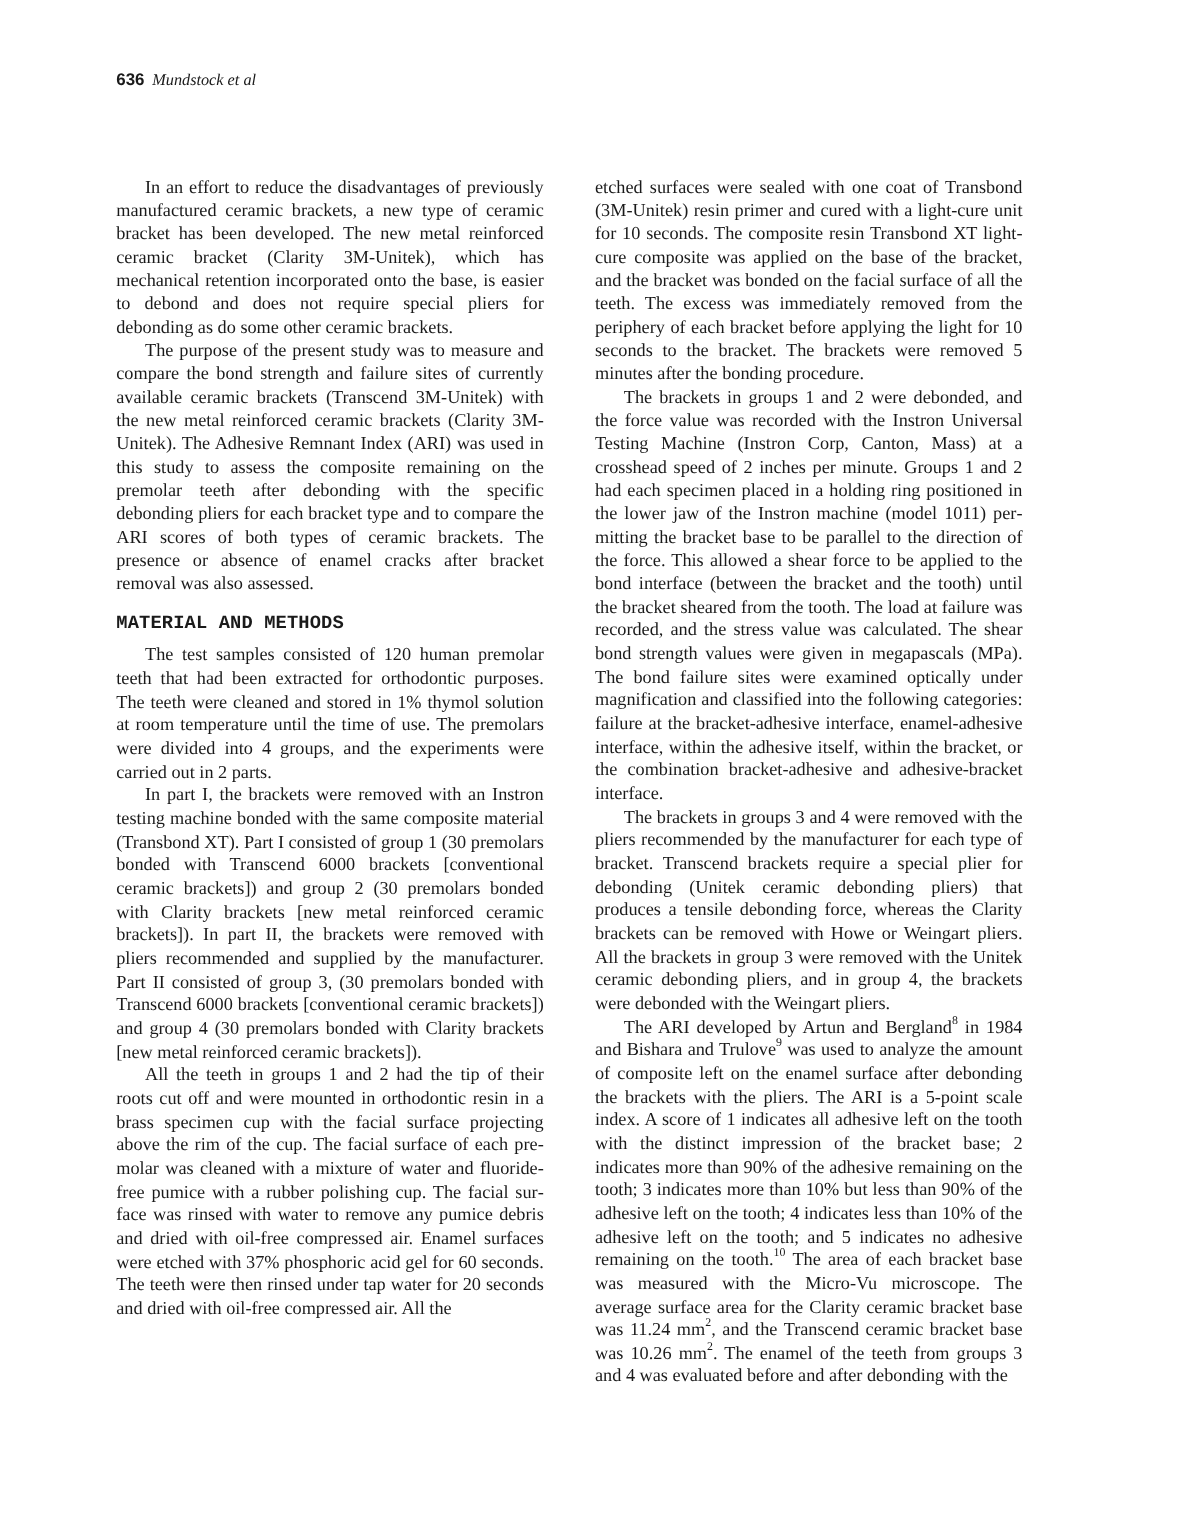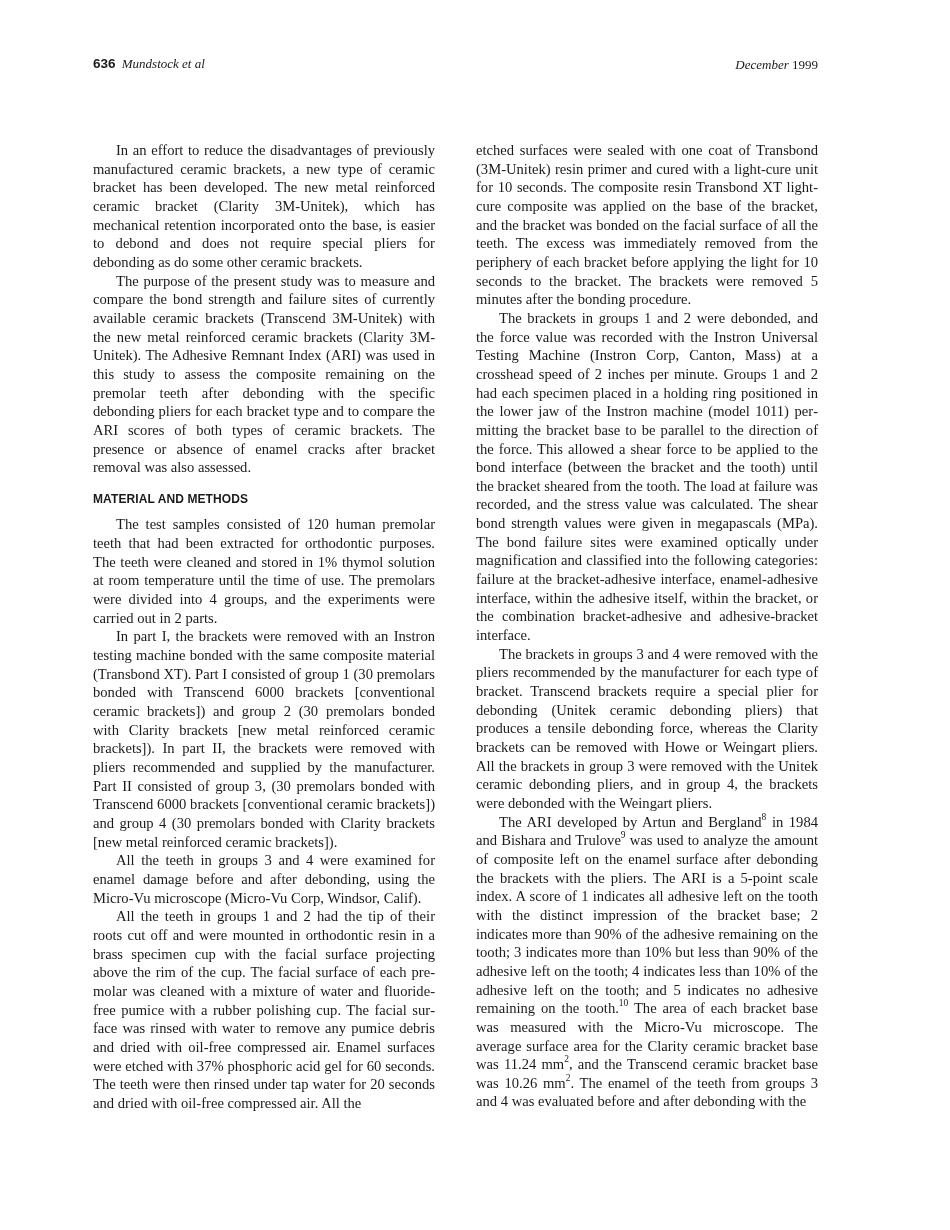--- a/index.html
+++ b/index.html
@@ -9,43 +9,41 @@
     .page-num { font-family: "Liberation Sans", sans-serif; font-weight: bold; font-size: 13.5px; }
     .authors { font-style: italic; margin-left: 3px; }
     .header-right { position: absolute; right: 0; top: 0; text-align: right; line-height: 18px; }
     .journal { font-style: italic; }
     .issue-month { font-style: italic; }
     .column { position: absolute; top: 128px; width: 342px; font-family: "Liberation Serif", serif; font-size: 14.6px; line-height: 18.65px; text-align: justify; hyphens: manual; margin-top: 13px; }
     .col-left { left: 93px; }
     .col-right { left: 476px; }
     .column p { margin: 0; text-indent: 23px; }
     .column p.noindent { text-indent: 0; }
-    .section-heading { font-family: Liberation Sans, sans-serif; font-weight: bold; font-size: 12px; margin: 13px 0 7px 0; letter-spacing: 0.1px; text-indent: 0; }
+    .section-heading { font-family: Liberation Mono, monospace; font-weight: bold; font-size: 15px; margin: 13px 0 7px 0; letter-spacing: 0.1px; text-indent: 0; }
     sup { font-size: 9.5px; line-height: 0; position: relative; top: -1px; vertical-align: super; }
   </style>
 </head>
 <body>
 
 <div class="header">
   <div class="header-left">
     <span class="page-num">636</span>
     <span class="authors">Mundstock et al</span>
   </div>
   <div class="header-right">
-    <div><span class="issue-month">December</span> <span>1999</span></div>
   </div>
 </div>
 
 <div class="column col-left">
   <p>In an effort to reduce the disadvantages of previ­ously manufactured ceramic brackets, a new type of ceramic bracket has been developed. The new metal reinforced ceramic bracket (Clarity 3M-Unitek), which has mechanical retention incorporated onto the base, is easier to debond and does not require special pliers for debonding as do some other ceramic brackets.</p>
   <p>The purpose of the present study was to measure and compare the bond strength and failure sites of cur­rently available ceramic brackets (Transcend 3M-Unitek) with the new metal reinforced ceramic brack­ets (Clarity 3M-Unitek). The Adhesive Remnant Index (ARI) was used in this study to assess the composite remaining on the premolar teeth after debonding with the specific debonding pliers for each bracket type and to compare the ARI scores of both types of ceramic brackets. The presence or absence of enamel cracks after bracket removal was also assessed.</p>
   <div class="section-heading">MATERIAL AND METHODS</div>
   <p>The test samples consisted of 120 human premolar teeth that had been extracted for orthodontic purposes. The teeth were cleaned and stored in 1% thymol solu­tion at room temperature until the time of use. The pre­molars were divided into 4 groups, and the experiments were carried out in 2 parts.</p>
   <p>In part I, the brackets were removed with an Instron testing machine bonded with the same composite mate­rial (Transbond XT). Part I consisted of group 1 (30 premolars bonded with Transcend 6000 brackets [con­ventional ceramic brackets]) and group 2 (30 premolars bonded with Clarity brackets [new metal reinforced ceramic brackets]). In part II, the brackets were removed with pliers recommended and supplied by the manufacturer. Part II consisted of group 3, (30 premo­lars bonded with Transcend 6000 brackets [conven­tional ceramic brackets]) and group 4 (30 premolars bonded with Clarity brackets [new metal reinforced ceramic brackets]).</p>
-  <p>All the teeth in groups 3 and 4 were examined for enamel damage before and after debonding, using the Micro-Vu microscope (Micro-Vu Corp, Windsor, Calif).</p>
   <p>All the teeth in groups 1 and 2 had the tip of their roots cut off and were mounted in orthodontic resin in a brass specimen cup with the facial surface projecting above the rim of the cup. The facial surface of each pre­molar was cleaned with a mixture of water and fluoride-free pumice with a rubber polishing cup. The facial sur­face was rinsed with water to remove any pumice debris and dried with oil-free compressed air. Enamel surfaces were etched with 37% phosphoric acid gel for 60 sec­onds. The teeth were then rinsed under tap water for 20 seconds and dried with oil-free compressed air. All the</p>
 </div>
 
 <div class="column col-right">
   <p class="noindent">etched surfaces were sealed with one coat of Transbond (3M-Unitek) resin primer and cured with a light-cure unit for 10 seconds. The composite resin Transbond XT light-cure composite was applied on the base of the bracket, and the bracket was bonded on the facial surface of all the teeth. The excess was immediately removed from the periphery of each bracket before applying the light for 10 seconds to the bracket. The brackets were removed 5 minutes after the bonding procedure.</p>
   <p>The brackets in groups 1 and 2 were debonded, and the force value was recorded with the Instron Universal Testing Machine (Instron Corp, Canton, Mass) at a crosshead speed of 2 inches per minute. Groups 1 and 2 had each specimen placed in a holding ring positioned in the lower jaw of the Instron machine (model 1011) per­mitting the bracket base to be parallel to the direction of the force. This allowed a shear force to be applied to the bond interface (between the bracket and the tooth) until the bracket sheared from the tooth. The load at failure was recorded, and the stress value was calculated. The shear bond strength values were given in megapascals (MPa). The bond failure sites were examined optically under magnification and classified into the following categories: failure at the bracket-adhesive interface, enamel-adhesive interface, within the adhesive itself, within the bracket, or the combination bracket-adhesive and adhesive-bracket interface.</p>
   <p>The brackets in groups 3 and 4 were removed with the pliers recommended by the manufacturer for each type of bracket. Transcend brackets require a special plier for debonding (Unitek ceramic debonding pliers) that produces a tensile debonding force, whereas the Clarity brackets can be removed with Howe or Weingart pliers. All the brackets in group 3 were removed with the Unitek ceramic debonding pliers, and in group 4, the brackets were debonded with the Weingart pliers.</p>
   <p><span>The ARI developed by Artun and Bergland</span><sup>8</sup><span> in 1984 and Bishara and Trulove</span><sup>9</sup><span> was used to analyze the amount of composite left on the enamel surface after debonding the brackets with the pliers. The ARI is a 5-point scale index. A score of 1 indicates all adhesive left on the tooth with the distinct impression of the bracket base; 2 indicates more than 90% of the adhe­sive remaining on the tooth; 3 indicates more than 10% but less than 90% of the adhesive left on the tooth; 4 indicates less than 10% of the adhesive left on the tooth; and 5 indicates no adhesive remaining on the tooth.</span><sup>10</sup><span> The area of each bracket base was measured with the Micro-Vu microscope. The average surface area for the Clarity ceramic bracket base was 11.24 mm</span><sup>2</sup><span>, and the Transcend ceramic bracket base was 10.26 mm</span><sup>2</sup><span>. The enamel of the teeth from groups 3 and 4 was evaluated before and after debonding with the</span></p>
 </div>
 

